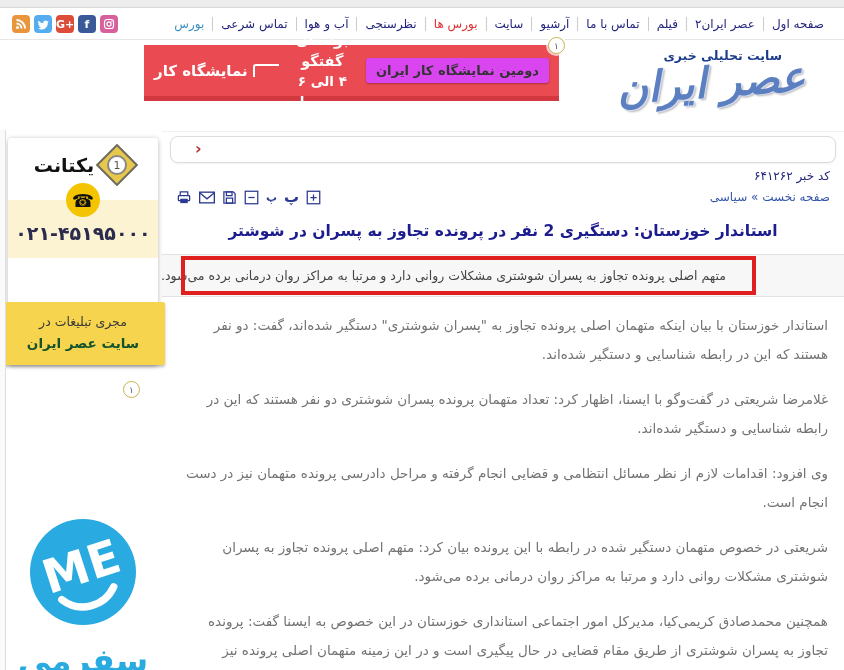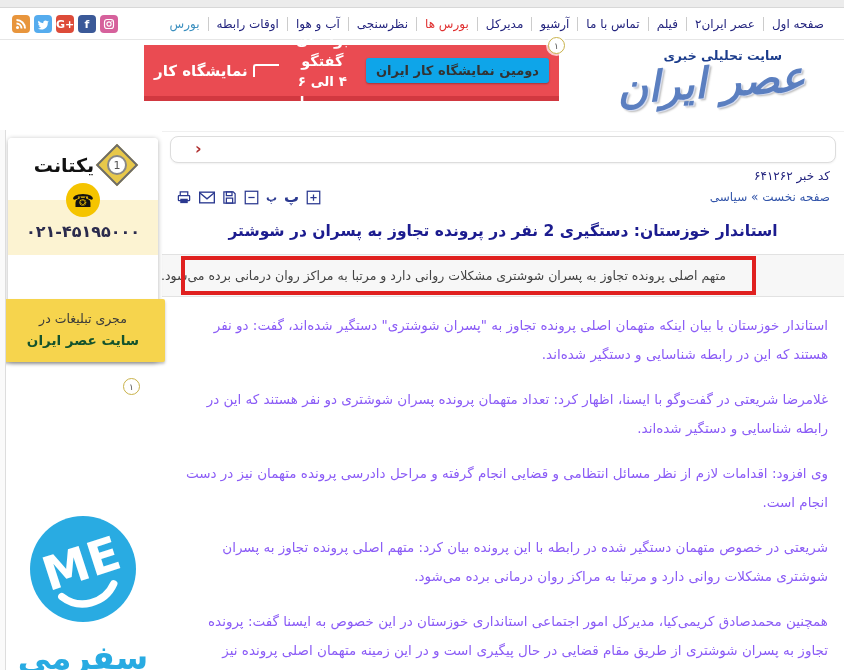--- a/index.html
+++ b/index.html
@@ -30,21 +30,21 @@
   .logo-tagline { position:absolute; top:8px; right:62px; color:#1b3c8c;
                   font-size:12.5px; font-weight:bold; }
   .logo-main { position:absolute; top:18px; right:8px; width:250px; text-align:center;
                color:#5b7fc0; font-size:42px; font-weight:bold; font-style:italic;
                transform:rotate(-4deg); text-shadow:1px 1px 0 #d5dcef, 2px 2px 2px #bbb;
                white-space:nowrap; }
 
   .banner { position:absolute; right:285px; top:5px; width:415px; height:56px;
             background:#ea4b52; border-bottom:5px solid #d13840; display:flex;
             align-items:center; color:#fff; padding:0 10px; cursor:pointer; }
-  .banner-bubble { background:#0ea5e9; color:#333; border-radius:3px; padding:5px 10px;
+  .banner-bubble { background:#d946ef; color:#333; border-radius:3px; padding:5px 10px;
                    font-weight:bold; font-size:13px; box-shadow:0 1px 2px rgba(0,0,0,.3);
                    white-space:nowrap; }
   .banner-center { flex:1; text-align:center; font-weight:bold; line-height:1.45; }
   .banner-line1 { font-size:14.5px; }
   .banner-line2 { font-size:13.5px; }
   .banner-logo { font-weight:bold; font-size:15px; white-space:nowrap; display:flex;
                  align-items:center; gap:5px; }
   .bracket-mark { display:inline-block; width:26px; height:13px; border:2px solid #fff;
                   border-bottom:none; border-right:none; border-radius:3px 0 0 0; }
   .ad-badge { position:absolute; top:-8px; left:-6px; width:17px; height:17px;
@@ -79,21 +79,21 @@
               margin:16px 6px 14px; }
 
   .lead-wrap { position:relative; background:#f7f7f7; border-top:1px solid #e2e2e2;
                border-bottom:1px solid #e2e2e2; padding:13px 0; margin:0 -6px; }
   .lead-text { font-size:12.5px; color:#444; text-align:right; padding-right:118px;
                white-space:nowrap; overflow:hidden; }
   .red-annotation { position:absolute; top:1px; bottom:1px; right:88px; left:19px;
                     border:4px solid #e0201f; pointer-events:none; }
 
   .paragraphs { padding:14px 10px 0; }
-  .paragraphs p { font-size:13.5px; color:#8b5cf6; line-height:29px; margin-bottom:16px;
+  .paragraphs p { font-size:13.5px; color:#737373; line-height:29px; margin-bottom:16px;
                   text-align:right; }
 
   
   .sidebar { position:absolute; top:138px; left:8px; width:150px; }
   .yn-card { background:#fff; border-radius:4px; box-shadow:0 1px 5px rgba(0,0,0,.3);
              overflow:visible; cursor:pointer; }
   .yn-logo-row { display:flex; align-items:center; justify-content:center; gap:8px;
                  padding:12px 6px 20px; background:#fff; border-radius:4px 4px 0 0; }
   .yn-medal { width:30px; height:30px; background:#e8c84a; transform:rotate(45deg);
               display:flex; align-items:center; justify-content:center;
@@ -101,21 +101,21 @@
   .yn-medal-inner { width:20px; height:20px; background:#fff; border:2px solid #888;
                     border-radius:50%; transform:rotate(-45deg); color:#555;
                     font-size:11px; display:flex; align-items:center; justify-content:center; }
   .yn-brand { color:#111; font-weight:bold; font-size:19px; }
   .yn-phone-section { background:#fcf3d2; position:relative; padding:22px 4px 14px;
                       text-align:center; }
   .phone-circle { position:absolute; top:-17px; left:50%; transform:translateX(-50%);
                   width:34px; height:34px; background:#f5c400; border-radius:50%;
                   color:#111; font-size:18px; display:flex; align-items:center;
                   justify-content:center; }
-  .yn-phone { color:#2b2b4d; font-weight:bold; font-size:16px; letter-spacing:.5px; }
+  .yn-phone { color:#2b2b4d; font-weight:bold; font-size:19px; letter-spacing:.5px; }
   .yn-tagline { background:#f6d44d; text-align:center; padding:9px 0 10px;
                 margin:0 -7px; border-radius:2px; box-shadow:0 2px 3px rgba(0,0,0,.25);
                 font-size:12.5px; color:#3a3a3a; line-height:1.7; }
   .yn-tagline .bold { font-weight:bold; font-size:13.5px; color:#14532d; }
 
   .safarme { position:relative; background:#fff; margin-top:14px; height:370px;
              text-align:center; cursor:pointer; }
   .safarme .ad-badge { top:2px; right:18px; left:auto; }
   .me-logo { position:absolute; top:140px; left:50%; transform:translateX(-50%);
              width:106px; height:106px; }
@@ -140,29 +140,29 @@
         <span class="nav-item">صفحه اول</span>
 
         <span class="nav-item">عصر ایران۲</span>
 
         <span class="nav-item">فیلم</span>
 
         <span class="nav-item">تماس با ما</span>
 
         <span class="nav-item">آرشیو</span>
 
-        <span class="nav-item">مدیرکل</span>
+        <span class="nav-item">سایت</span>
 
         <span class="nav-item red">بورس ها</span>
 
         <span class="nav-item">نظرسنجی</span>
 
         <span class="nav-item">آب و هوا</span>
 
-        <span class="nav-item">اوقات رابطه</span>
+        <span class="nav-item">تماس شرعی</span>
 
         <span class="nav-item blue">بورس</span>
       </div>
     <div class="social">
       <span class="social-icon" style="background: rgb(232, 149, 60);">
         <svg width="12" height="12" viewBox="0 0 24 24" fill="#fff">
           <circle cx="5" cy="19" r="3"></circle>
           <path d="M3 9a12 12 0 0 1 12 12h-4A8 8 0 0 0 3 13z"></path>
           <path d="M3 2a19 19 0 0 1 19 19h-4A15 15 0 0 0 3 6z"></path>
         </svg>

